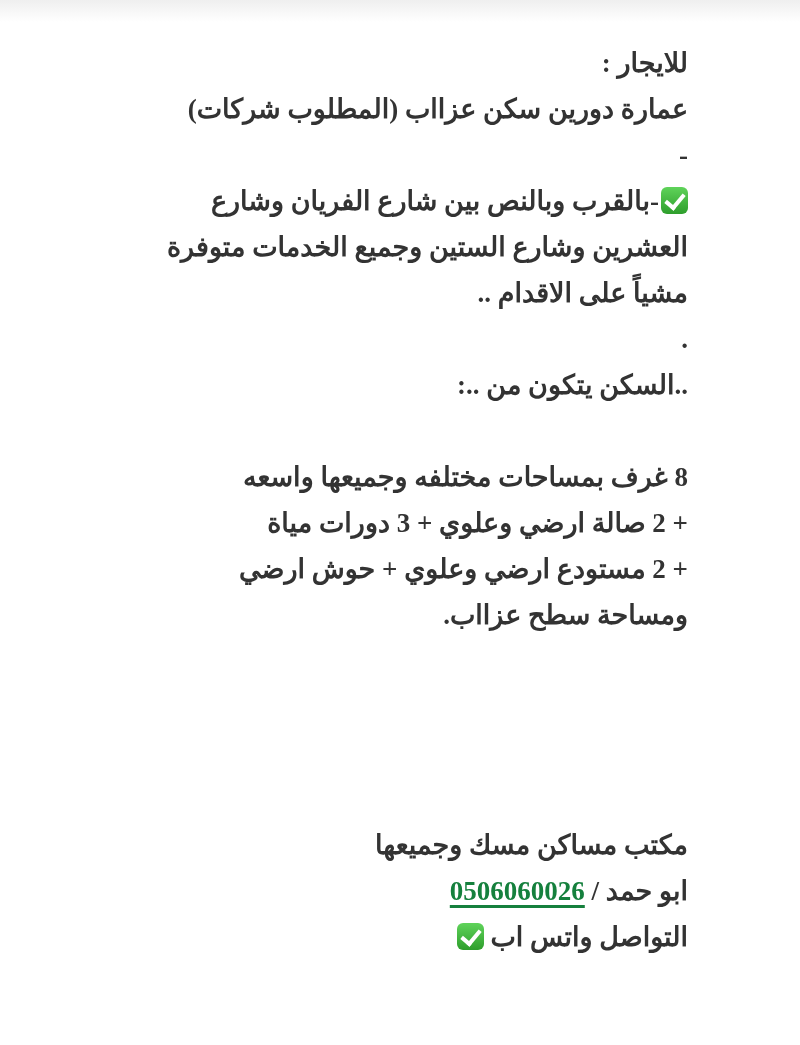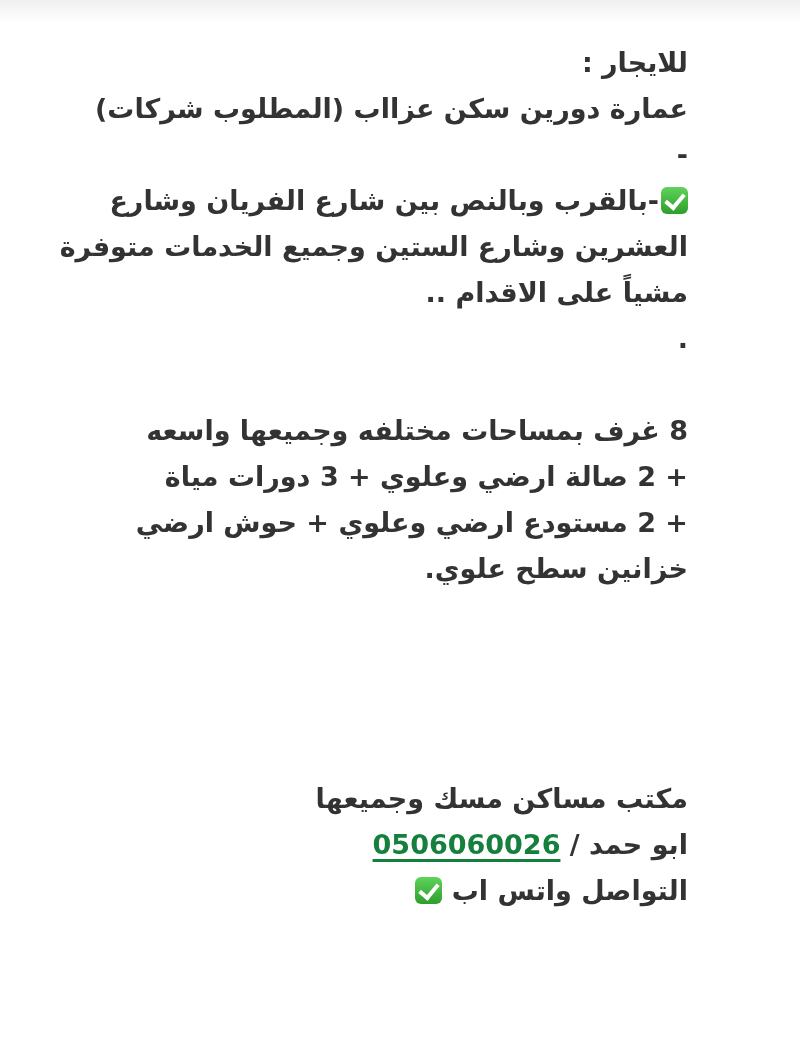--- a/index.html
+++ b/index.html
@@ -29,20 +29,21 @@
       direction: rtl;
       text-align: right;
       font-weight: bold;
       font-size: 27px;
       line-height: 46px;
     }
     .line {
       display: block;
       white-space: nowrap;
       min-height: 46px;
+      font-family: Liberation Serif, serif;
     }
     .blank { height: 46px; }
     .check {
       display: inline-block;
       width: 27px;
       height: 27px;
       background: linear-gradient(#5fd35a, #2e9e2c);
       border-radius: 6px;
       vertical-align: -4px;
       position: relative;
@@ -76,25 +77,26 @@
 
 <div class="doc">
   <div style="height:18px"></div>
   <span class="line">للايجار :</span>
   <span class="line">عمارة دورين سكن عزااب (المطلوب شركات)</span>
   <span class="line">-</span>
   <span class="line"><span class="check"></span><span>-بالقرب  وبالنص بين شارع الفريان وشارع</span></span>
   <span class="line">العشرين وشارع الستين وجميع الخدمات متوفرة</span>
   <span class="line">مشياً على الاقدام ..</span>
   <span class="line">.</span>
+  <span class="line">..السكن يتكون من ..:</span>
   <div class="blank"></div>
   <span class="line">8 غرف بمساحات مختلفه وجميعها واسعه</span>
   <span class="line">+ 2 صالة ارضي وعلوي + 3 دورات مياة</span>
   <span class="line">+ 2 مستودع ارضي وعلوي + حوش ارضي</span>
-  <span class="line">خزانين سطح علوي.</span>
+  <span class="line">ومساحة سطح عزااب.</span>
   <div class="blank"></div>
   <div class="blank"></div>
   <div class="blank"></div>
   <div class="blank"></div>
   <span class="line">مكتب مساكن مسك وجميعها</span>
   <span class="line"><span>ابو حمد /</span> <span class="phone">0506060026</span></span>
   <span class="line"><span>التواصل واتس اب</span> <span class="check"></span></span>
 </div>
 
 </body></html>

